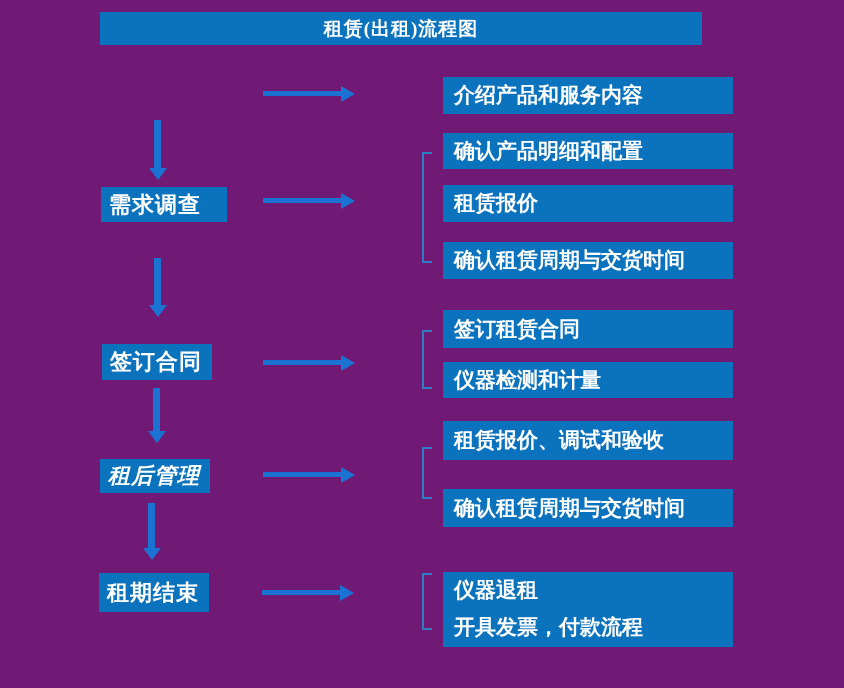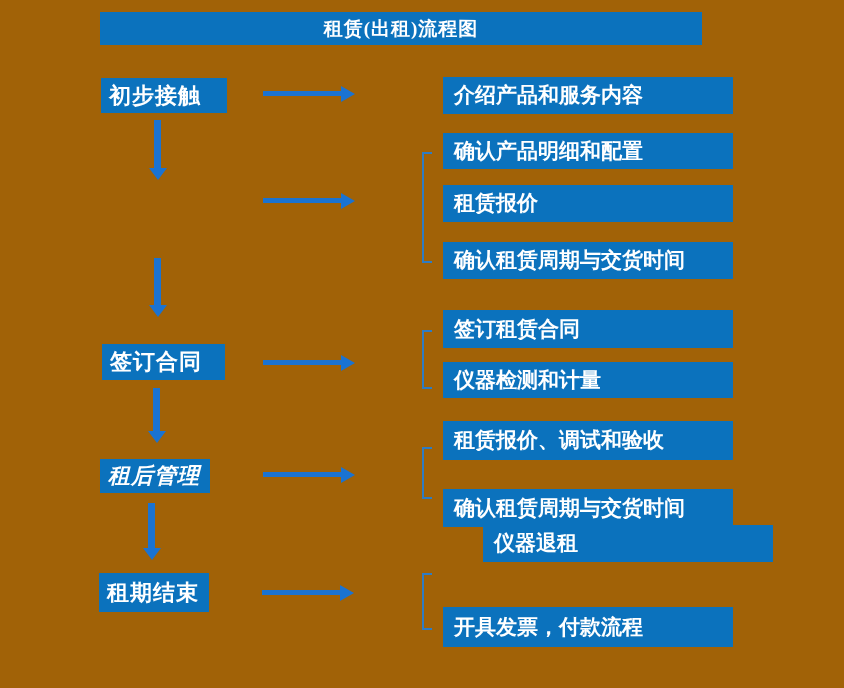--- a/index.html
+++ b/index.html
@@ -2,21 +2,21 @@
 <html><head>
 <meta charset="utf-8">
 <style>
   :root{
     --box-blue:#0b72bd;
     --arrow-blue:#1a73d2;
     --bracket-blue:#2e7cc3;
   }
   html,body{margin:0;padding:0;background:#ffffff;}
   body{font-family:"Liberation Serif","DejaVu Serif",serif;}
-  #canvas{position:relative;width:844px;height:688px;background:#a16207;overflow:hidden;}
+  #canvas{position:relative;width:844px;height:688px;background:#701a75;overflow:hidden;}
 
   .blue-box{
     position:absolute;
     background:var(--box-blue);
     color:#ffffff;
     font-weight:bold;
     box-sizing:border-box;
     white-space:nowrap;
     overflow:hidden;
   }
@@ -63,22 +63,22 @@
     border-bottom:2px solid var(--bracket-blue);
   }
 </style>
 </head>
 <body>
 
 <div id="canvas">
 
   <div class="blue-box title-bar">租赁(出租)流程图</div>
 
-  <div class="blue-box step-box" style="left:101px;top:78px;width:126px;height:35px;line-height:35px;">初步接触</div>
-  <div class="blue-box step-box" style="left:102px;top:344px;width:123px;height:36px;line-height:36px;">签订合同</div>
+  <div class="blue-box step-box" style="left:101px;top:187px;width:126px;height:35px;line-height:35px;">需求调查</div>
+  <div class="blue-box step-box" style="left:102px;top:344px;width:110px;height:36px;line-height:36px;">签订合同</div>
   <div class="blue-box step-box" style="left:100px;top:459px;width:110px;height:34px;line-height:34px;font-style:italic;">租后管理</div>
   <div class="blue-box step-box" style="left:99px;top:573px;width:110px;height:39px;line-height:39px;">租期结束</div>
 
   <div class="varrow" style="left:154px;top:120px;height:48px;"></div>
   <div class="varrow" style="left:154px;top:258px;height:47px;"></div>
   <div class="varrow" style="left:153px;top:388px;height:43px;"></div>
   <div class="varrow" style="left:148px;top:503px;height:45px;"></div>
 
   <div class="harrow" style="left:263px;top:91px;"></div>
   <div class="harrow" style="left:263px;top:198px;"></div>
@@ -96,16 +96,16 @@
   <div class="blue-box detail-box" style="top:133px;height:36px;line-height:36px;">确认产品明细和配置</div>
   <div class="blue-box detail-box" style="top:185px;height:37px;line-height:37px;">租赁报价</div>
   <div class="blue-box detail-box" style="top:242px;height:37px;line-height:37px;">确认租赁周期与交货时间</div>
 
   <div class="blue-box detail-box" style="top:310px;height:38px;line-height:38px;">签订租赁合同</div>
   <div class="blue-box detail-box" style="top:362px;height:36px;line-height:36px;">仪器检测和计量</div>
 
   <div class="blue-box detail-box" style="top:421px;height:39px;line-height:39px;">租赁报价、调试和验收</div>
   <div class="blue-box detail-box" style="top:489px;height:38px;line-height:38px;">确认租赁周期与交货时间</div>
 
-  <div class="blue-box detail-box" style="top:525px;height:37px;line-height:37px;margin-left:40px;">仪器退租</div>
+  <div class="blue-box detail-box" style="top:572px;height:37px;line-height:37px;">仪器退租</div>
   <div class="blue-box detail-box" style="top:607px;height:40px;line-height:40px;">开具发票，付款流程</div>
 
 </div>
 
 </body></html>

